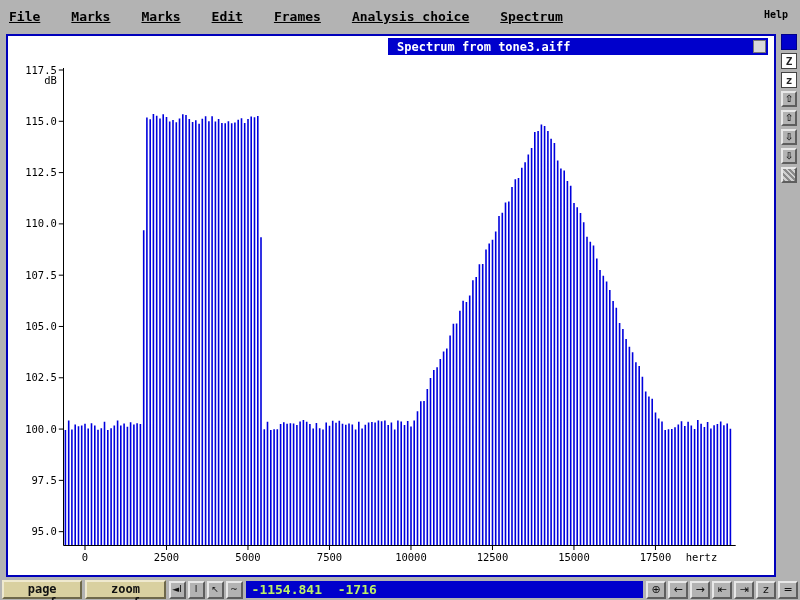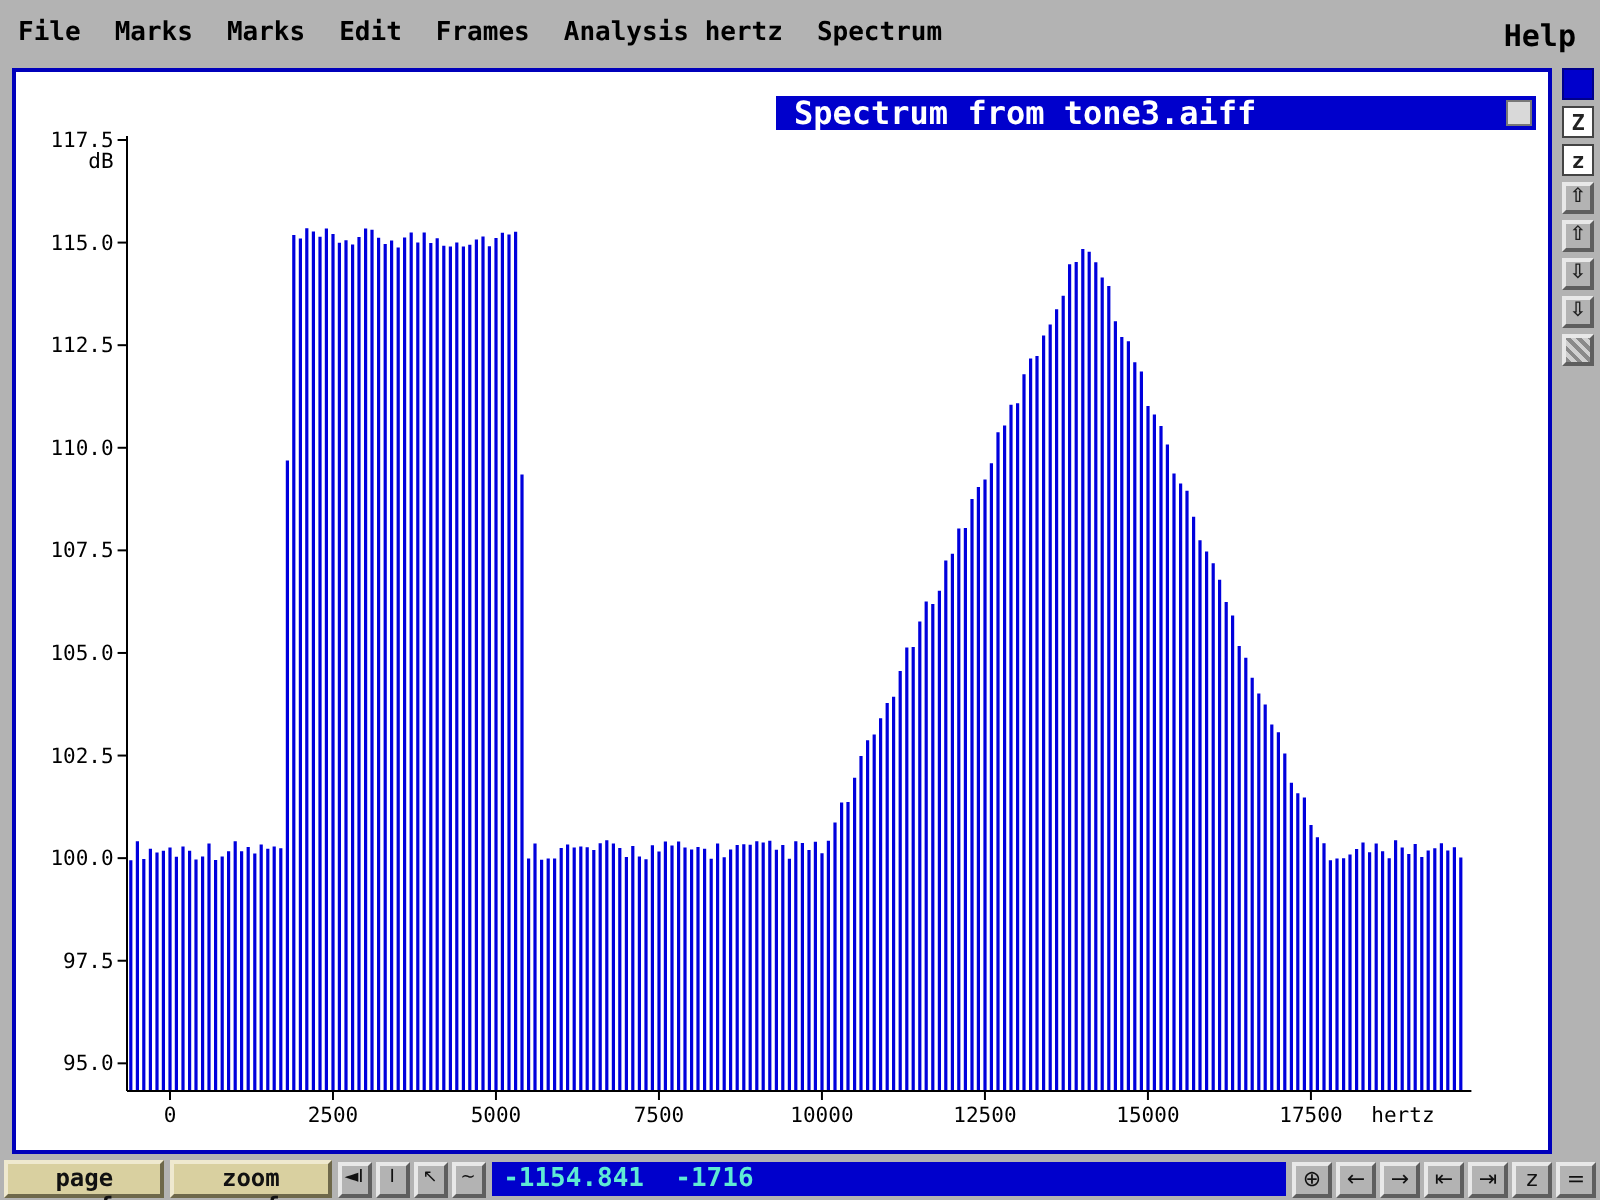--- a/index.html
+++ b/index.html
@@ -1,59 +1,59 @@
 <!DOCTYPE html>
 <html><head>
 <meta charset="utf-8">
 <style>
   *{margin:0;padding:0;box-sizing:border-box;}
   html,body{width:800px;height:600px;}
   body{background:#b3b3b3;font-family:"DejaVu Sans Mono",monospace;position:relative;overflow:hidden;}
 
   .menubar{position:absolute;left:0;top:0;width:800px;height:32px;background:#b3b3b3;
     display:flex;align-items:center;font-weight:bold;font-size:13px;color:#000;}
-  .menu-items{display:flex;gap:17px;padding-left:9px;}
+  .menu-items{display:flex;gap:31px;padding-left:9px;text-decoration:underline;}
   .menu-item{cursor:default;white-space:pre;}
-  .menu-help{position:absolute;right:12px;top:9px;font-weight:bold;font-size:15px;}
+  .menu-help{position:absolute;right:12px;top:9px;font-weight:bold;font-size:10px;}
 
   .window{position:absolute;left:6px;top:34px;width:770px;height:543px;border:2px solid #0000bb;background:#ffffff;}
   svg.plot{position:absolute;left:0;top:0;}
-  .titlebar{position:absolute;left:380px;top:12px;width:380px;height:17px;background:#0000cc;color:#ffffff;
-    font-size:16px;font-weight:bold;display:flex;align-items:center;padding-left:9px;z-index:2;}
+  .titlebar{position:absolute;left:380px;top:2px;width:380px;height:17px;background:#0000cc;color:#ffffff;
+    font-size:12px;font-weight:bold;display:flex;align-items:center;padding-left:9px;z-index:2;}
   .title-box{position:absolute;right:2px;top:2px;width:13px;height:13px;background:#d9d9d9;border:1px solid #777;}
 
   .side-toolbar{position:absolute;left:781px;top:34px;display:flex;flex-direction:column;gap:3px;}
   .side-btn{width:16px;height:16px;background:#b3b3b3;border:2px solid;border-color:#e8e8e8 #5e5e5e #5e5e5e #e8e8e8;
     font-size:10px;font-weight:bold;display:flex;align-items:center;justify-content:center;line-height:1;color:#222;
     font-family:"DejaVu Sans",sans-serif;cursor:default;}
   .side-btn.white{background:#ffffff;border:1px solid #444;font-size:11px;font-family:"DejaVu Sans Mono",monospace;}
   .side-btn.swatch{background:#0000cc;border:1px solid #00008a;}
   .side-btn.striped{background:repeating-linear-gradient(45deg,#8a8a8a 0 2px,#d0d0d0 2px 4px);}
 
   .bottombar{position:absolute;left:0;top:579px;width:800px;height:21px;display:flex;align-items:center;gap:3px;padding:0 2px;}
   .coef-btn{height:19px;background:#d9d0a0;border:2px solid;border-color:#efe9cf #6e684a #6e684a #efe9cf;
     font-family:"DejaVu Sans Mono",monospace;font-weight:bold;font-size:12px;padding:0 6px;color:#111;cursor:default;}
   .tool-btn{width:17px;height:18px;background:#b3b3b3;border:2px solid;border-color:#e8e8e8 #5e5e5e #5e5e5e #e8e8e8;
     font-size:9px;display:flex;align-items:center;justify-content:center;color:#111;padding:0;
     font-family:"DejaVu Sans",sans-serif;cursor:default;line-height:1;}
   .tool-btn.wide{width:20px;font-size:11px;}
-  .status{width:402px;height:17px;background:#0000cc;color:#5eead4;font-weight:bold;font-size:13px;
+  .status{width:402px;height:17px;background:#0000cc;color:#bef264;font-weight:bold;font-size:13px;
     line-height:17px;padding-left:6px;white-space:pre;}
 </style>
 </head>
 <body>
 
 <div class="menubar">
   <div class="menu-items">
       <div class="menu-item">File</div>
       <div class="menu-item">Marks</div>
       <div class="menu-item">Marks</div>
       <div class="menu-item">Edit</div>
       <div class="menu-item">Frames</div>
-      <div class="menu-item">Analysis hertz</div>
+      <div class="menu-item">Analysis choice</div>
       <div class="menu-item">Spectrum</div>
     </div>
   <div class="menu-help menu-item">Help</div>
 </div>
 
 <div class="window">
   <svg class="plot" width="766" height="539" viewBox="0 0 766 539">
       <path d="M57.4 509V394.1M60.7 509V384.6M63.9 509V393.5M67.2 509V388.4M70.5 509V390.3M73.7 509V389.4M77.0 509V387.7M80.2 509V392.4M83.5 509V387.2M86.8 509V389.4M90.0 509V393.8M93.3 509V392.3M96.5 509V385.7M99.8 509V394.0M103.1 509V392.2M106.3 509V389.6M109.6 509V384.6M112.8 509V389.6M116.1 509V387.5M119.4 509V390.8M122.6 509V386.3M125.9 509V388.4M129.1 509V387.3M132.4 509V388.1M135.7 509V194.2M138.9 509V81.5M142.2 509V83.2M145.4 509V78.1M148.7 509V79.8M152.0 509V82.4M155.2 509V78.3M158.5 509V81.0M161.7 509V85.4M165.0 509V84.1M168.3 509V86.3M171.5 509V82.5M174.8 509V78.3M178.0 509V78.9M181.3 509V82.9M184.6 509V86.0M187.8 509V84.2M191.1 509V87.7M194.3 509V82.8M197.6 509V80.3M200.9 509V85.2M204.1 509V80.2M207.4 509V85.5M210.6 509V83.1M213.9 509V86.9M217.2 509V87.2M220.4 509V85.3M223.7 509V87.2M226.9 509V86.4M230.2 509V83.8M233.5 509V82.3M236.7 509V87.1M240.0 509V83.0M243.2 509V80.4M246.5 509V81.3M249.8 509V79.9M253.0 509V201.3M256.3 509V393.3M259.5 509V385.8M262.8 509V393.9M266.1 509V393.2M269.3 509V393.3M272.6 509V388.0M275.8 509V386.3M279.1 509V387.8M282.4 509V387.2M285.6 509V387.6M288.9 509V389.0M292.1 509V385.6M295.4 509V384.1M298.7 509V385.8M301.9 509V388.0M305.2 509V392.5M308.4 509V387.0M311.7 509V392.2M315.0 509V393.6M318.2 509V386.6M321.5 509V389.7M324.7 509V384.8M328.0 509V386.7M331.3 509V384.8M334.5 509V387.7M337.8 509V388.8M341.0 509V387.5M344.3 509V388.4M347.6 509V393.4M350.8 509V385.7M354.1 509V392.6M357.3 509V388.7M360.6 509V386.5M363.9 509V386.1M367.1 509V386.4M370.4 509V384.6M373.6 509V385.3M376.9 509V384.4M380.2 509V388.9M383.4 509V386.5M386.7 509V393.4M389.9 509V384.6M393.2 509V385.5M396.5 509V389.0M399.7 509V384.9M403.0 509V390.6M406.2 509V384.4M409.5 509V375.2M412.8 509V365.2M416.0 509V365.0M419.3 509V352.9M422.5 509V342.0M425.8 509V334.1M429.1 509V331.3M432.3 509V323.1M435.6 509V315.5M438.8 509V312.4M442.1 509V299.5M445.4 509V287.7M448.6 509V287.5M451.9 509V274.7M455.1 509V264.8M458.4 509V266.0M461.7 509V259.4M464.9 509V244.2M468.2 509V240.9M471.4 509V228.3M474.7 509V228.0M478.0 509V213.5M481.2 509V207.5M484.5 509V203.7M487.7 509V195.6M491.0 509V180.1M494.3 509V176.7M497.5 509V166.4M500.8 509V165.6M504.0 509V151.1M507.3 509V143.3M510.5 509V142.0M513.8 509V131.8M517.1 509V126.3M520.3 509V118.6M523.6 509V111.9M526.8 509V96.1M530.1 509V95.0M533.4 509V88.5M536.6 509V89.9M539.9 509V95.1M543.1 509V102.8M546.4 509V107.0M549.7 509V124.6M552.9 509V132.5M556.2 509V134.6M559.4 509V145.1M562.7 509V149.8M566.0 509V167.0M569.2 509V171.2M572.5 509V177.0M575.7 509V186.3M579.0 509V200.8M582.3 509V205.7M585.5 509V209.4M588.8 509V222.4M592.0 509V234.1M595.3 509V239.8M598.6 509V245.6M601.8 509V253.9M605.1 509V265.0M608.3 509V271.8M611.6 509V287.0M614.9 509V292.9M618.1 509V302.9M621.4 509V310.8M624.6 509V316.3M627.9 509V326.2M631.2 509V330.1M634.4 509V340.8M637.7 509V355.4M640.9 509V360.6M644.2 509V362.7M647.5 509V376.5M650.7 509V382.6M654.0 509V385.6M657.2 509V394.1M660.5 509V393.3M663.8 509V393.1M667.0 509V391.2M670.3 509V388.5M673.5 509V385.2M676.8 509V390.1M680.1 509V385.7M683.3 509V389.6M686.6 509V393.1M689.8 509V384.1M693.1 509V387.7M696.4 509V391.0M699.6 509V386.0M702.9 509V392.5M706.1 509V389.3M709.4 509V388.1M712.7 509V385.6M715.9 509V389.2M719.2 509V387.6M722.4 509V392.7" stroke="#0000dd" stroke-width="1.6" fill="none"></path>
       <g stroke="#000" stroke-width="1">
         <path d="M55.5 32V509.5M55.5 509.5H727.7" fill="none"></path>

